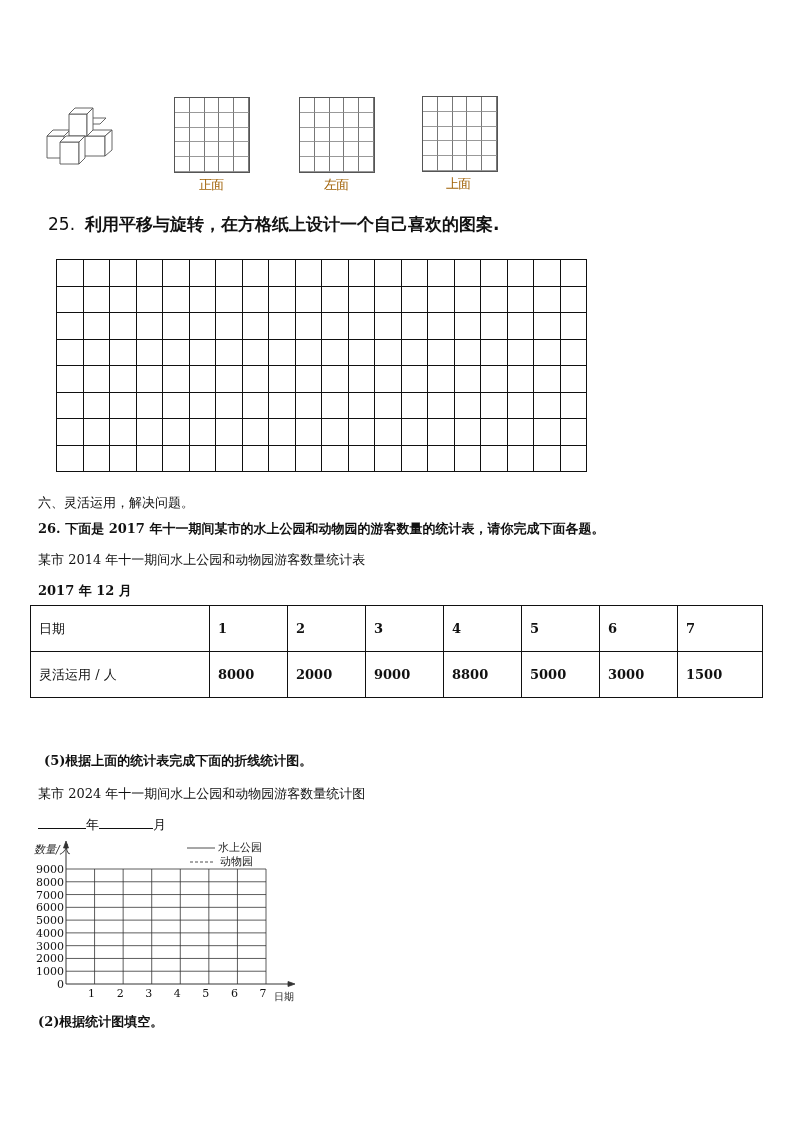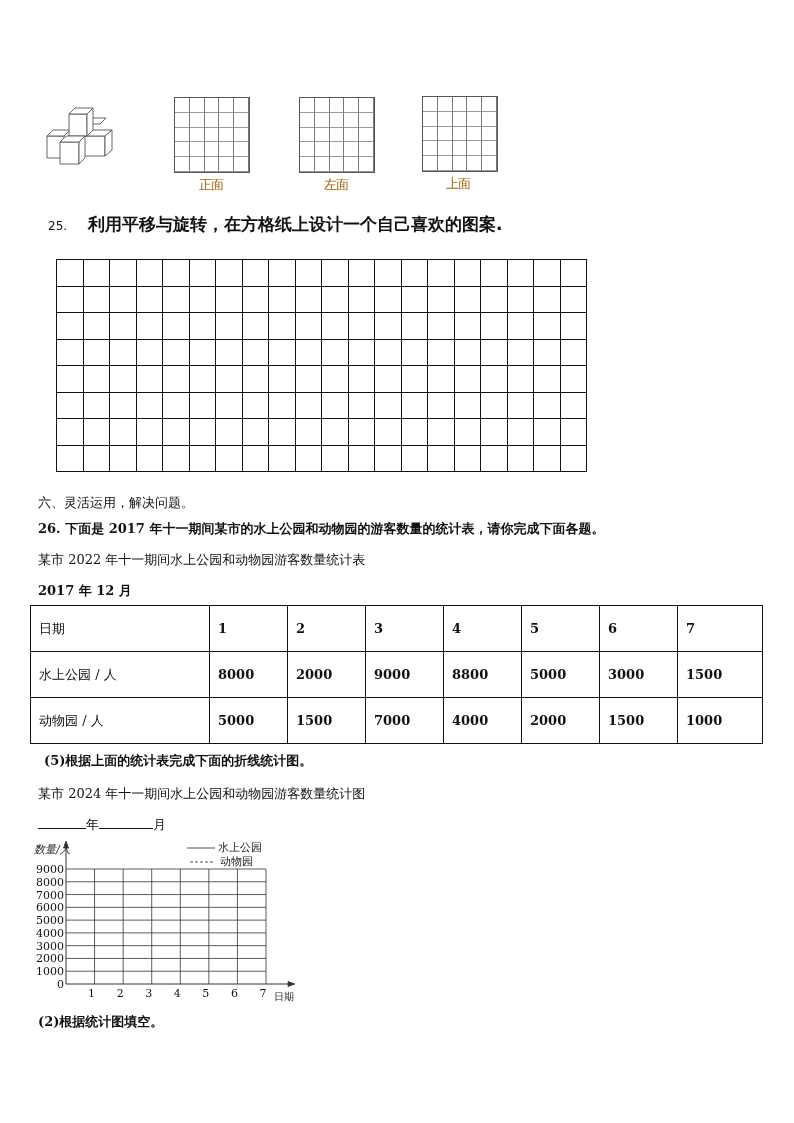--- a/index.html
+++ b/index.html
@@ -5,21 +5,21 @@
     html, body { margin: 0; padding: 0; background: #ffffff; }
     body {
       width: 794px; height: 1123px; position: relative; overflow: hidden;
       font-family: "DejaVu Serif", "Liberation Serif", serif; color: #111;
     }
     .abs { position: absolute; }
     .small-grid { position: absolute; border: 1px solid #555; display: grid; }
     .small-grid div { border-right: 1px solid #777; border-bottom: 1px solid #999; }
     .face-label { position: absolute; font-size: 13px; color: #a16207; letter-spacing: -1px; }
     .q25 { font-family: "DejaVu Sans", "Liberation Sans", sans-serif; font-weight: bold; font-size: 17px; }
-    .q25 .num { font-size: 12px; font-weight: normal; margin-right: 21px; }
+    .q25 .num { font-size: 17px; font-weight: normal; margin-right: 10px; }
     .big-grid { position: absolute; left: 56px; top: 259px; width: 530px; height: 212px;
       display: grid; grid-template-columns: repeat(20, 1fr); grid-template-rows: repeat(8, 1fr);
       border-top: 1.5px solid #111; border-left: 1.5px solid #111; }
     .big-grid div { border-right: 1.5px solid #111; border-bottom: 1.5px solid #111; }
     .txt { font-size: 13px; white-space: nowrap; }
     .bold { font-weight: bold; }
     table.stats { position: absolute; left: 30px; top: 605px; width: 733px; border-collapse: collapse; font-size: 13px; }
     table.stats td { border: 1px solid #111; height: 45px; padding: 0 0 0 8px; vertical-align: middle; }
     table.stats td.num { font-weight: bold; }
     .blank { display: inline-block; border-bottom: 1px solid #111; width: 48px; height: 12px; vertical-align: baseline; }
@@ -305,54 +305,44 @@
     <div></div>
   </div>
 
 <div class="abs txt" style="left:38px;top:494px">六、灵活运用，解决问题。</div>
 
 <div class="abs txt bold" style="left:38px;top:520px">
   <span>26.</span>
   <span>下面是 2017 年十一期间某市的水上公园和动物园的游客数量的统计表，请你完成下面各题。</span>
 </div>
 
-<div class="abs txt" style="left:38px;top:551px">某市 2022 年十一期间水上公园和动物园游客数量统计表</div>
+<div class="abs txt" style="left:38px;top:551px">某市 2014 年十一期间水上公园和动物园游客数量统计表</div>
 <div class="abs txt bold" style="left:38px;top:582px">2017 年 12 月</div>
 
 <table class="stats">
   <tbody>
       <tr>
     <td style="width:170px">日期</td>
     <td class="num" style="width:69px">1</td>
     <td class="num" style="width:69px">2</td>
     <td class="num" style="width:69px">3</td>
     <td class="num" style="width:69px">4</td>
     <td class="num" style="width:69px">5</td>
     <td class="num" style="width:69px">6</td>
     <td class="num">7</td>
   </tr>
   <tr>
-    <td>水上公园 / 人</td>
+    <td>灵活运用 / 人</td>
     <td class="num">8000</td>
     <td class="num">2000</td>
     <td class="num">9000</td>
     <td class="num">8800</td>
     <td class="num">5000</td>
     <td class="num">3000</td>
     <td class="num">1500</td>
-  </tr>
-  <tr>
-    <td>动物园 / 人</td>
-    <td class="num">5000</td>
-    <td class="num">1500</td>
-    <td class="num">7000</td>
-    <td class="num">4000</td>
-    <td class="num">2000</td>
-    <td class="num">1500</td>
-    <td class="num">1000</td>
   </tr>
 </tbody>
   </table>
 
 <div class="abs txt bold" style="left:44px;top:752px">(5)根据上面的统计表完成下面的折线统计图。</div>
 <div class="abs txt" style="left:38px;top:785px">某市 2024 年十一期间水上公园和动物园游客数量统计图</div>
 
 <div class="abs txt" style="left:38px;top:816px">
   <span class="blank"></span><span>年</span><span class="blank" style="width:54px"></span><span>月</span>
 </div>

